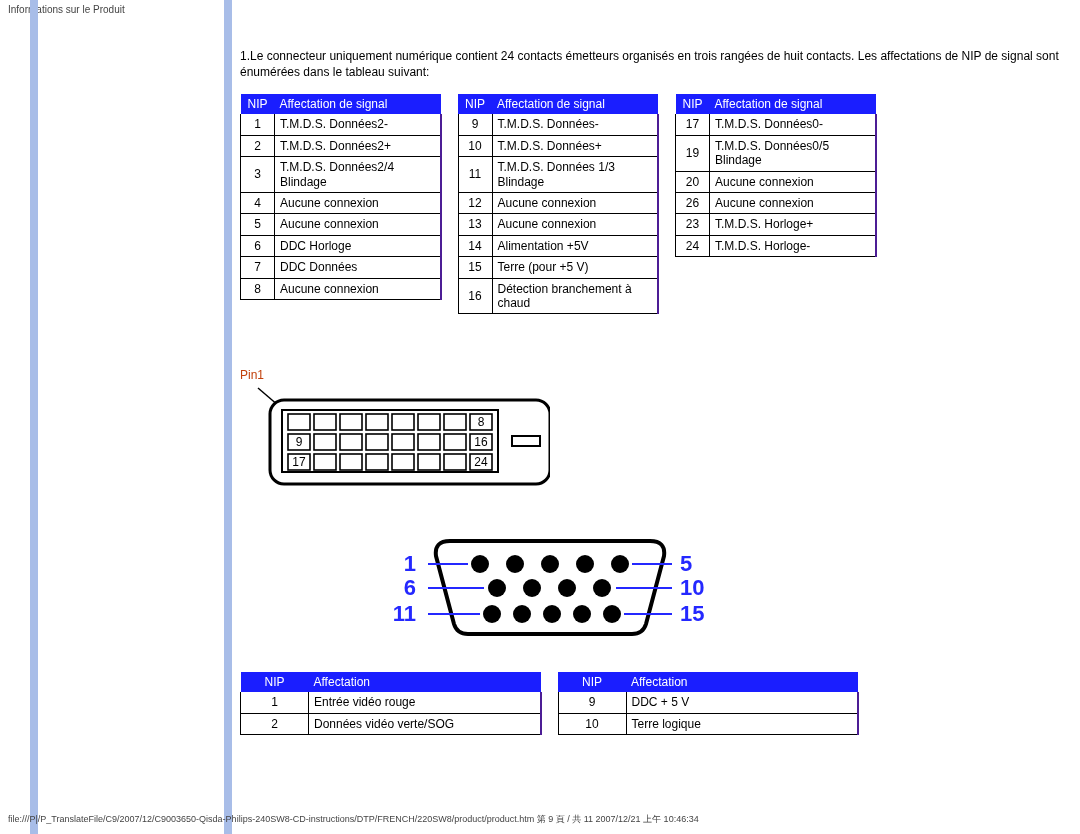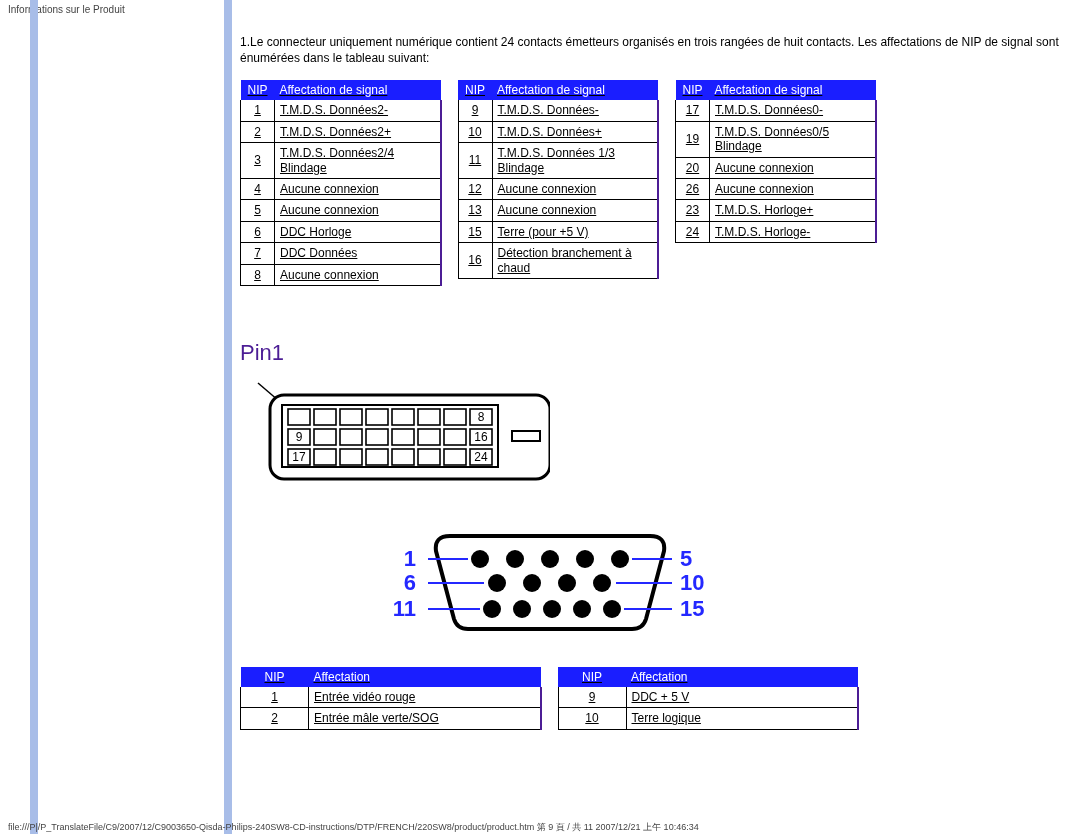--- a/index.html
+++ b/index.html
@@ -12,58 +12,57 @@
     height: 834px;
     overflow: hidden;
   }
   .header-text {
     font-size: 10px;
     color: #444;
     padding: 4px 8px 0 8px;
   }
   .footer-text {
     position: absolute;
-    bottom: 0;
+    bottom: 8px;
     left: 8px;
     font-size: 9px;
     color: #444;
     white-space: nowrap;
     margin-top: 16px;
   }
   .blue-strip {
     position: absolute;
     top: 0;
     width: 8px;
     height: 100%;
     background: #a8bde8;
   }
   .blue-strip.left { left: 30px; }
   .blue-strip.right { left: 224px; }
   .body-area {
     position: absolute;
     left: 240px;
-    top: 30px;
+    top: 44px;
     width: 820px;
     font-size: 12px;
     color: #000;
   }
   .para {
     margin: 4px 0 14px 0;
     line-height: 1.35;
     width: 820px;
   }
   .tables-3col {
     display: flex;
     gap: 16px;
     align-items: flex-start;
   }
   table.pin {
     border-collapse: collapse;
     table-layout: fixed;
-    text-decoration: underline;
   }
   table.pin.small { width: 200px; }
   table.pin.small col.c-nip { width: 34px; }
   table.pin.small col.c-aff { width: 166px; }
   table.pin.wide { width: 300px; }
   table.pin.wide col.c-nip { width: 68px; }
   table.pin.wide col.c-aff { width: 232px; }
   table.pin th {
     background: #1a1eff;
     color: #ffffff;
@@ -94,23 +93,23 @@
     display: flex;
     gap: 16px;
     align-items: flex-start;
     margin-top: 4px;
   }
   
   .dvi-wrap {
     margin: 54px 0 30px 0;
   }
   .dvi-label {
-    font-size: 22px;
-    color: #4c1d95;
-    margin-bottom: 15px;
+    font-size: 12px;
+    color: #c2410c;
+    margin-bottom: 4px;
   }
   .dvi svg { display: block; }
   
   .vga-wrap {
     margin: 14px 0 26px 140px;
   }
   .vga svg { display: block; }
 </style>
 </head>
 <body>
@@ -192,20 +191,24 @@
             <td class="nip">11</td>
             <td>T.M.D.S. Données 1/3 Blindage</td>
           </tr>
       <tr>
             <td class="nip">12</td>
             <td>Aucune connexion</td>
           </tr>
       <tr>
             <td class="nip">13</td>
             <td>Aucune connexion</td>
+          </tr>
+      <tr>
+            <td class="nip">14</td>
+            <td>Alimentation +5V</td>
           </tr>
       <tr>
             <td class="nip">15</td>
             <td>Terre (pour +5 V)</td>
           </tr>
       <tr>
             <td class="nip">16</td>
             <td>Détection branchement à chaud</td>
           </tr>
     </tbody>
@@ -356,21 +359,21 @@
           <tr>
             <th class="nip">NIP</th>
             <th>Affectation</th>
           </tr>
       <tr>
             <td class="nip">1</td>
             <td>Entrée vidéo rouge</td>
           </tr>
       <tr>
             <td class="nip">2</td>
-            <td>Entrée mâle verte/SOG</td>
+            <td>Données vidéo verte/SOG</td>
           </tr>
     </tbody>
       </table>
     <table class="pin wide">
       <colgroup>
           <col class="c-nip">
           <col class="c-aff">
         </colgroup>
       <tbody>
           <tr>

